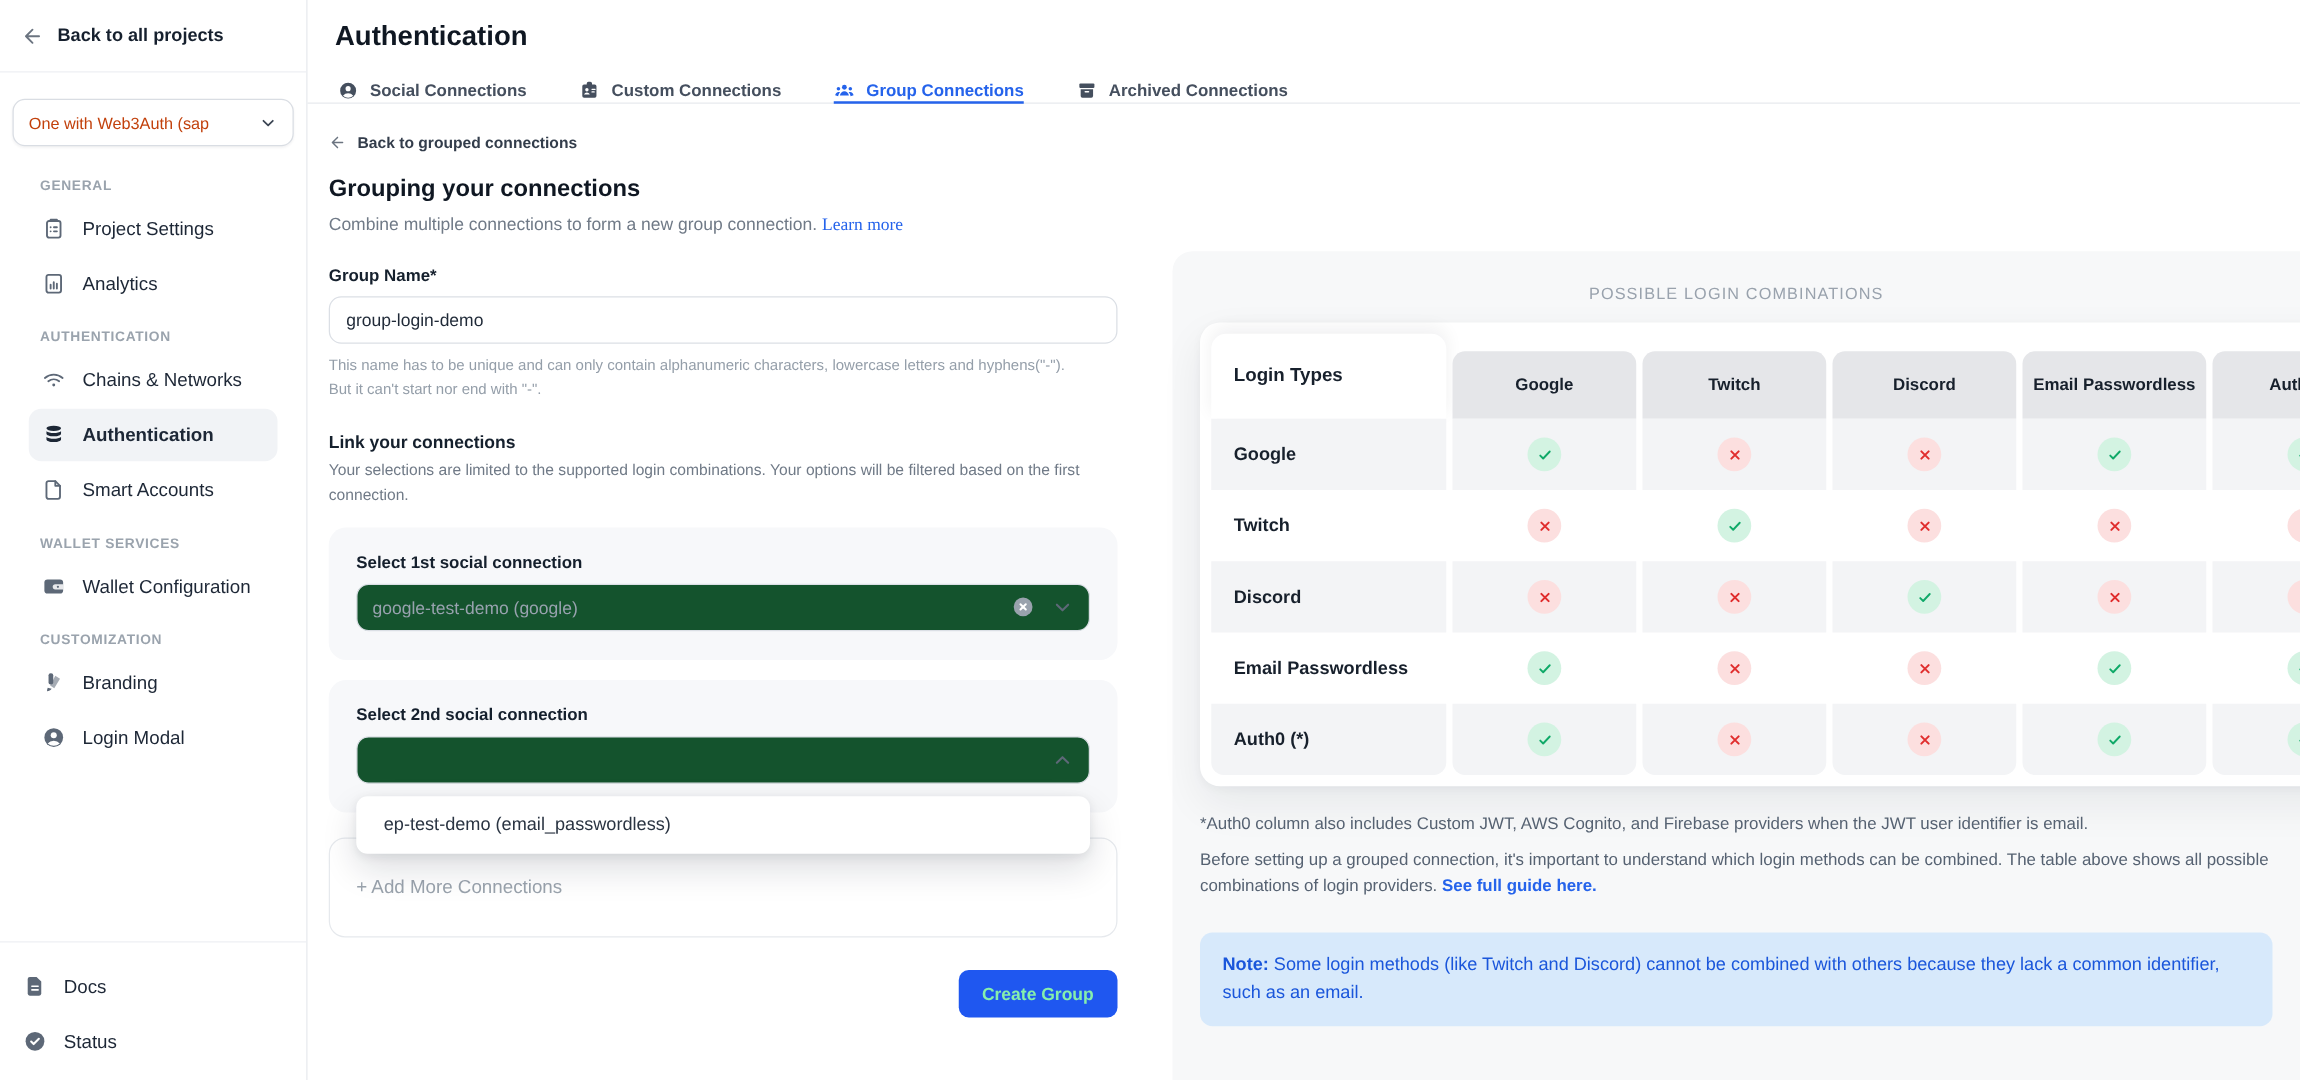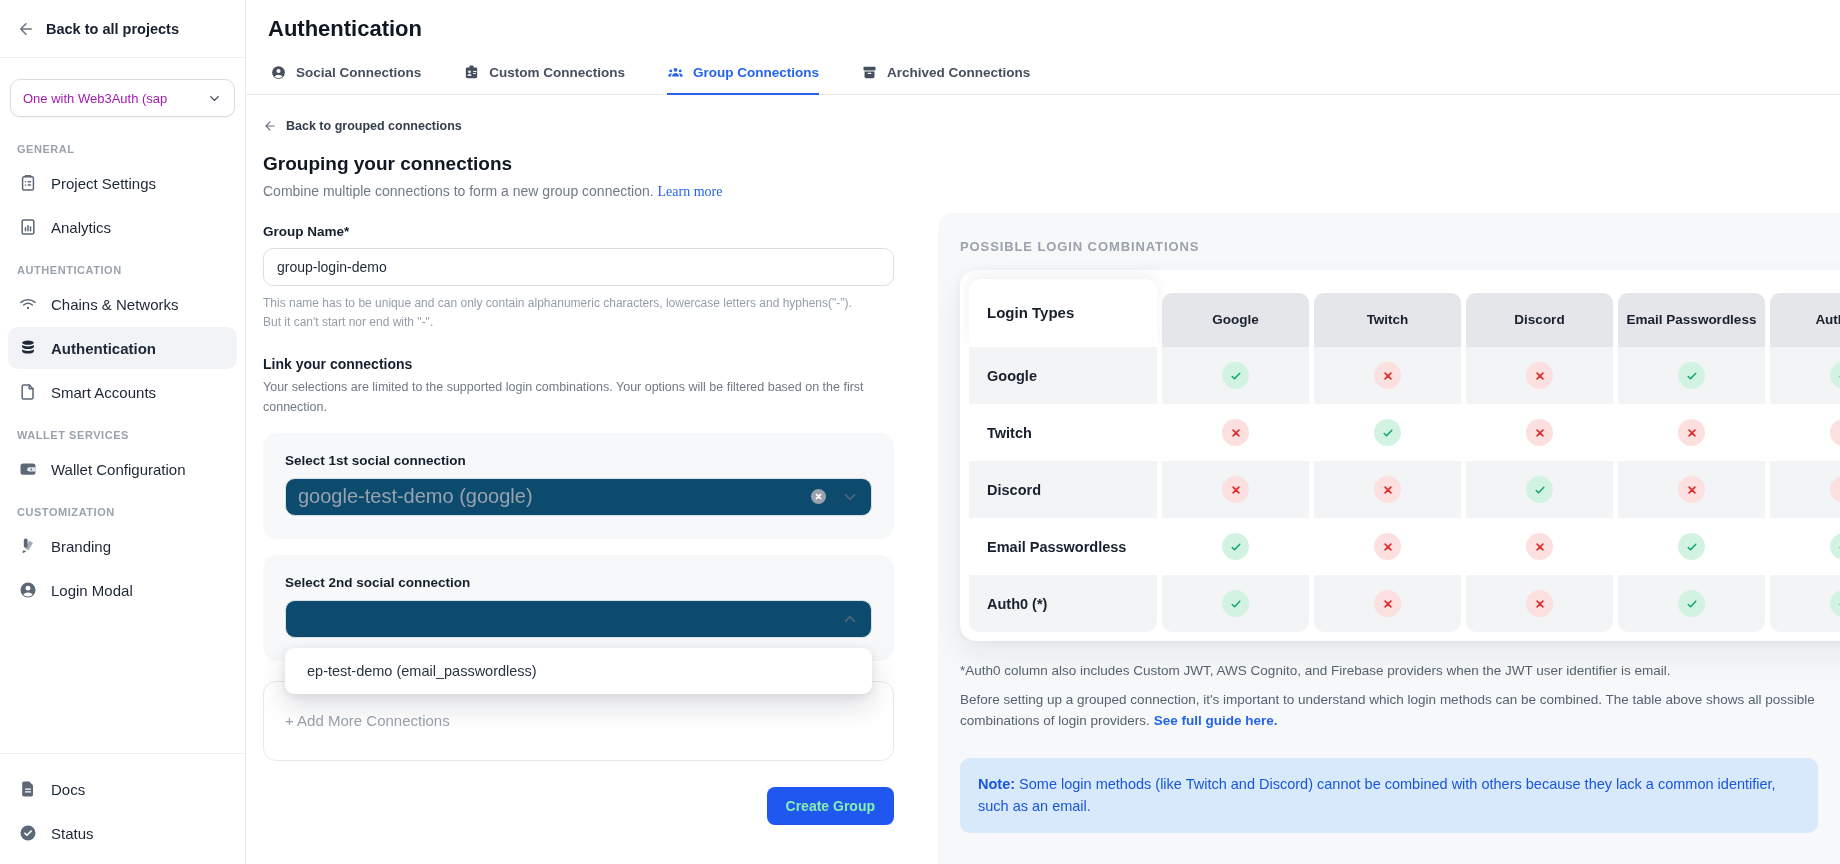--- a/index.html
+++ b/index.html
@@ -8,71 +8,71 @@
     font-family: "Liberation Sans", "DejaVu Sans", sans-serif;
     color:#111827; background:#fff; display:flex;
   }
   .icon { display:inline-flex; flex:0 0 auto; }
   .icon svg { width:100%; height:100%; }
 
   
   .sidebar { width:246px; min-width:246px; border-right:1px solid #e8eaee; display:flex; flex-direction:column; background:#fff; }
   .sb-back { height:58px; display:flex; align-items:center; gap:11px; padding:0 17px; border-bottom:1px solid #eef0f3; font-size:14.5px; font-weight:600; color:#16202e; cursor:pointer; }
   .sb-back .icon { width:18px; height:18px; color:#6b7480; }
-  .sb-project { margin:21px 10px 6px; height:38px; border:1px solid #d9dde3; border-radius:10px; display:flex; align-items:center; justify-content:space-between; padding:0 12px; font-size:13px; color:#a21caf; background:#fff; box-shadow:0 1px 2px rgba(16,24,40,.05); cursor:pointer; }
+  .sb-project { margin:21px 10px 6px; height:38px; border:1px solid #d9dde3; border-radius:10px; display:flex; align-items:center; justify-content:space-between; padding:0 12px; font-size:13px; color:#c2410c; background:#fff; box-shadow:0 1px 2px rgba(16,24,40,.05); cursor:pointer; }
   .sb-project .val { white-space:nowrap; overflow:hidden; max-width:172px; }
   .sb-project .icon { width:15px; height:15px; color:#3c4654; }
-  .sb-sections { flex:1; padding:4px 8px 0; overflow:hidden; }
+  .sb-sections { flex:1; padding:4px 23px 0; overflow:hidden; }
   .sb-section { margin-top:8px; }
   .sb-section-label { font-size:11px; font-weight:700; letter-spacing:.55px; color:#9aa3ad; padding:8px 9px 5px; }
   .sb-item { display:flex; align-items:center; gap:13px; height:42px; padding:0 10px; border-radius:10px; font-size:15px; font-weight:500; color:#1d2736; margin:2px 0; cursor:pointer; }
   .sb-item .icon { width:20px; height:20px; color:#5d6877; }
   .sb-item.active { background:#f1f3f6; font-weight:600; }
   .sb-item.active .icon { color:#1d2736; }
   .sb-footer { border-top:1px solid #eef0f3; padding:12px 8px 8px; }
 
   
   .main { flex:1; display:flex; flex-direction:column; min-width:0; }
   .main-title { font-size:22px; font-weight:700; color:#0f1722; padding:16px 0 0 22px; }
   .tabs { display:flex; gap:42px; padding:22px 0 0 24px; border-bottom:1px solid #e8eaee; }
-  .tab { display:flex; align-items:center; gap:9px; font-size:13.5px; font-weight:600; color:#454f5e; padding-bottom:12px; border-bottom:2.5px solid transparent; margin-bottom:-1px; cursor:pointer; }
+  .tab { display:flex; align-items:center; gap:9px; font-size:13.5px; font-weight:600; color:#454f5e; border-bottom:2.5px solid transparent; margin-bottom:-1px; cursor:pointer; }
   .tab .icon { width:17px; height:17px; }
   .tab.active { color:var(--accent-blue); border-bottom-color:var(--accent-blue); }
 
   .content { display:flex; flex:1; min-height:0; }
   .form-col { width:648px; min-width:648px; padding:24px 0 0 17px; }
 
   .back-link { display:flex; align-items:center; gap:9px; font-size:12.5px; font-weight:600; color:#333d4b; cursor:pointer; }
   .back-link .icon { width:14px; height:14px; color:#6b7480; }
   .gc-heading { margin-top:20px; font-size:19px; font-weight:700; color:#0f1722; }
   .gc-sub { margin-top:8px; font-size:14px; color:#707a87; }
   .gc-sub .link { color:var(--accent-blue); font-weight:500; cursor:pointer;font-family:Liberation Serif, serif; }
   .field-label { margin-top:24px; font-size:13.5px; font-weight:700; color:#15202d; }
   .text-input { margin-top:9px; width:100%; height:38px; border:1px solid #dbdfe5; border-radius:10px; padding:12px 13px; font-size:14px; color:#1f2937; background:#fff; outline:none; }
   .help { margin-top:8px; font-size:12px; line-height:1.55; color:#949ea9; }
   .link-head { margin-top:25px; font-size:14px; font-weight:700; color:#15202d; }
   .link-desc { margin-top:6px; font-size:12.5px; line-height:1.55; color:#707a87; }
 
   .sel-card { margin-top:16px; background:#f7f8fa; border-radius:14px; padding:20px 22px 23px; }
   .sel-label { font-size:13.5px; font-weight:700; color:#15202d; }
   .sel-wrap { position:relative; }
-  .sel-box { margin-top:10px; height:38px; background:#0c4a6e; border:1px solid #dbdfe5; border-radius:10px; display:flex; align-items:center; padding:0 12px; font-size:20px; color:#98a2ae; cursor:pointer; }
+  .sel-box { margin-top:10px; height:38px; background:#14532d; border:1px solid #dbdfe5; border-radius:10px; display:flex; align-items:center; padding:0 12px; font-size:14px; color:#98a2ae; cursor:pointer; }
   .sel-box .sel-value { flex:1; white-space:nowrap; overflow:hidden; }
   .sel-clear { width:19px; height:19px; color:#99a2ad; margin-right:13px; cursor:pointer; }
   .sel-chev { width:18px; height:18px; color:#5d6877; }
   .dropdown { position:absolute; top:calc(100% + 10px); left:0; right:0; background:#fff; border-radius:9px; box-shadow:0 12px 28px rgba(16,24,40,.14), 0 2px 8px rgba(16,24,40,.08); z-index:30; overflow:hidden; }
   .dd-item { padding:15px 22px; font-size:14.5px; color:#2a3442; cursor:pointer; }
 
   .add-more { margin-top:20px; height:80px; border:1px solid #e6e9ed; border-radius:13px; display:flex; align-items:center; padding:0 21px; font-size:15px; color:#9aa3ad; background:#fff; cursor:pointer; }
   .btn-row { margin-top:26px; display:flex; justify-content:flex-end; }
   .btn-primary { background:var(--button-blue); color:#86efac; font-size:14px; font-weight:600; border:none; border-radius:8px; height:38px; padding:0 19px; cursor:pointer; font-family:inherit; }
 
   
   .right-panel { flex:1; margin-left:44px; margin-top:118px; background:var(--panel-bg); border-radius:16px 0 0 0; padding:26px 22px 0; min-width:0; }
-  .panel-heading { font-size:13px; font-weight:700; letter-spacing:.9px; color:#99a2ad; }
+  .panel-heading { font-size:13px; font-weight:400; letter-spacing:.9px; color:#99a2ad;text-align:center; }
   .combo-card { margin-top:16px; width:966px; background:#fff; border-radius:16px; padding:9px; box-shadow:0 14px 34px rgba(16,24,40,.07), 0 2px 8px rgba(16,24,40,.04); }
   .combo-grid { display:grid; grid-template-columns:188px repeat(5,1fr); column-gap:5px; }
   .cg-h { height:54px; margin-top:14px; background:var(--header-cell-bg); border-radius:10px 10px 0 0; display:flex; align-items:center; justify-content:center; text-align:center; font-size:13.5px; font-weight:600; color:#17202c; line-height:1.25; padding:0 8px; }
   .cg-h.first { margin-top:0; height:68px; background:#fff; border-radius:12px 12px 0 0; justify-content:flex-start; padding-left:18px; font-size:15px; box-shadow:0 -5px 14px rgba(16,24,40,.06); }
   .cg-label { display:flex; align-items:center; padding-left:18px; height:57px; font-size:14.5px; font-weight:600; color:#17202c; }
   .cg-cell { display:flex; align-items:center; justify-content:center; height:57px; }
   .stripe { background:var(--row-stripe); }
   .cg-bottom { border-radius:0 0 10px 10px; }
   .badge { width:27px; height:27px; border-radius:50%; display:flex; align-items:center; justify-content:center; }
   .badge .icon { width:14px; height:14px; }

